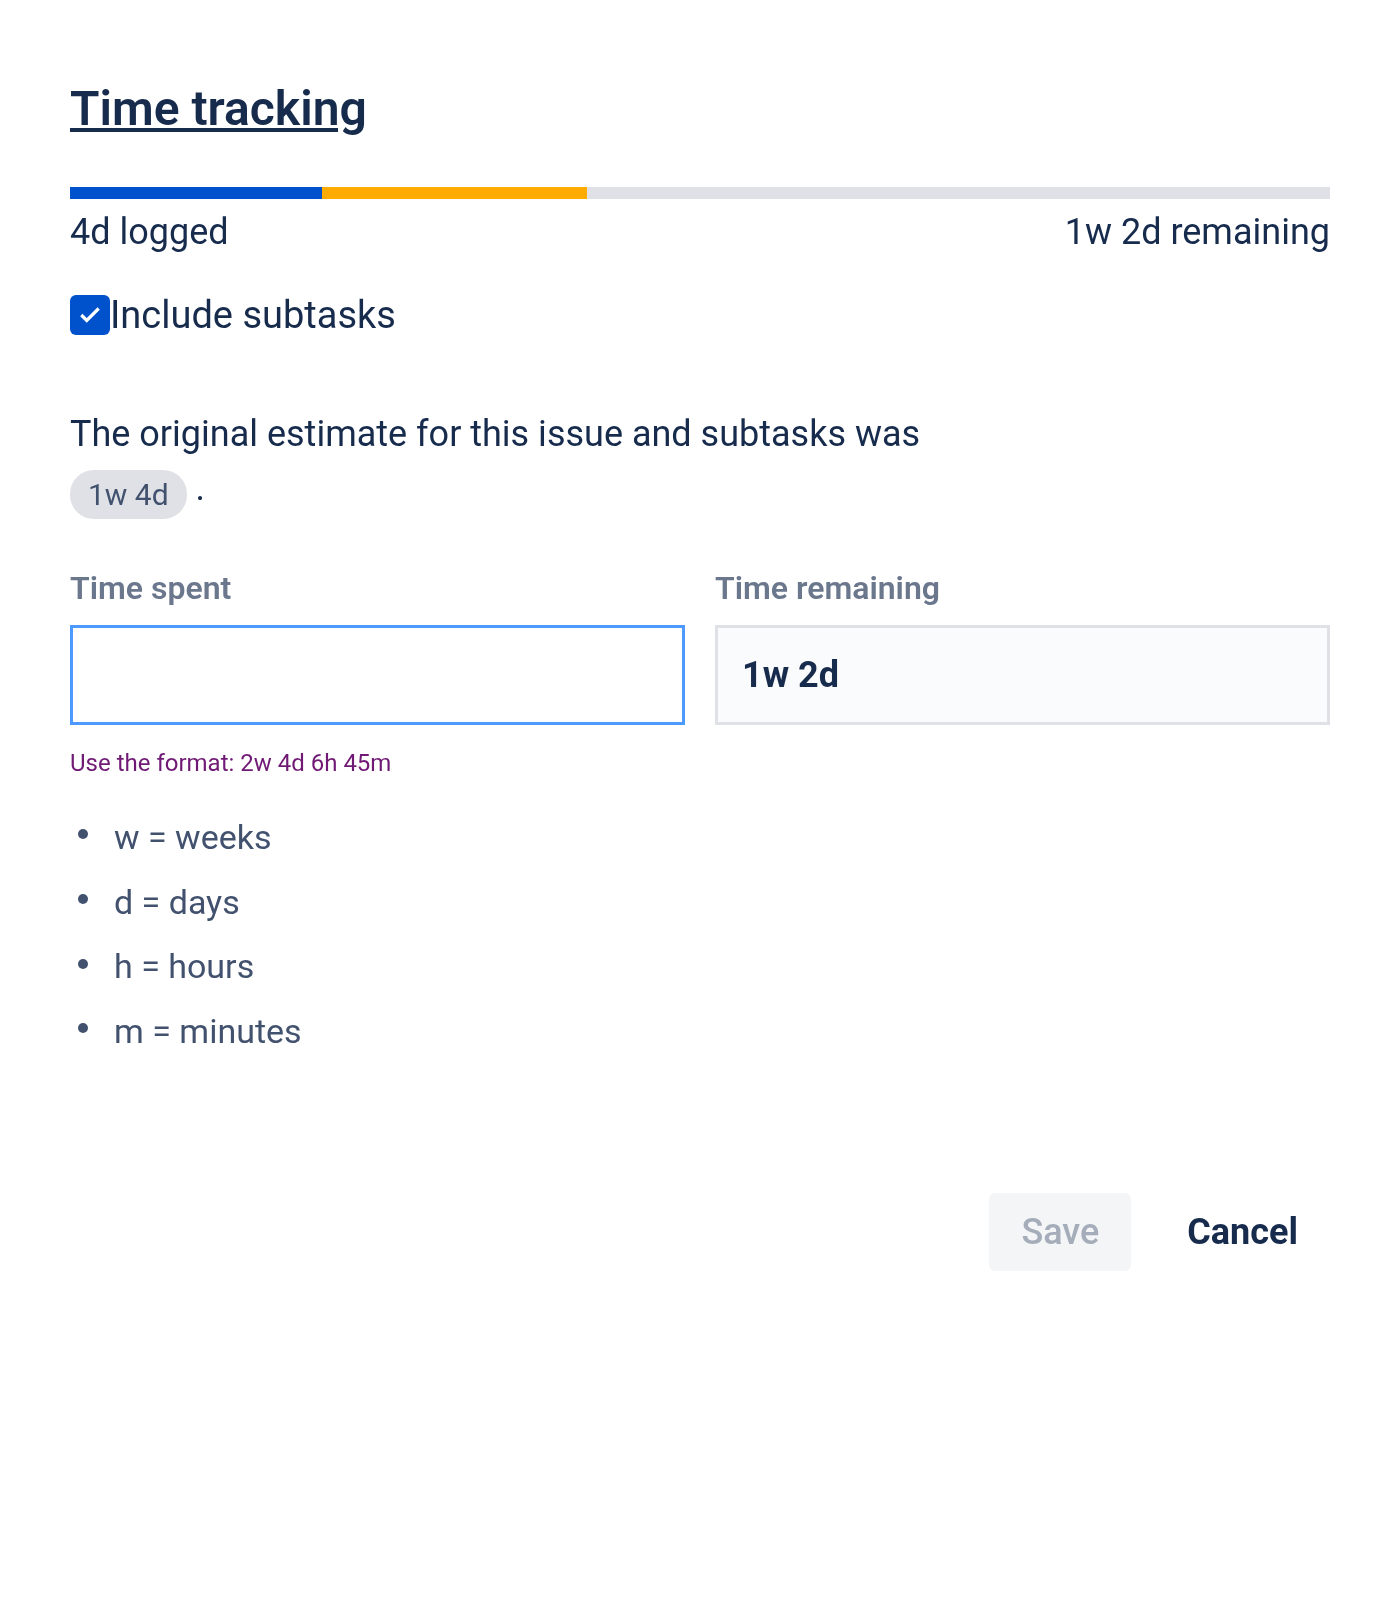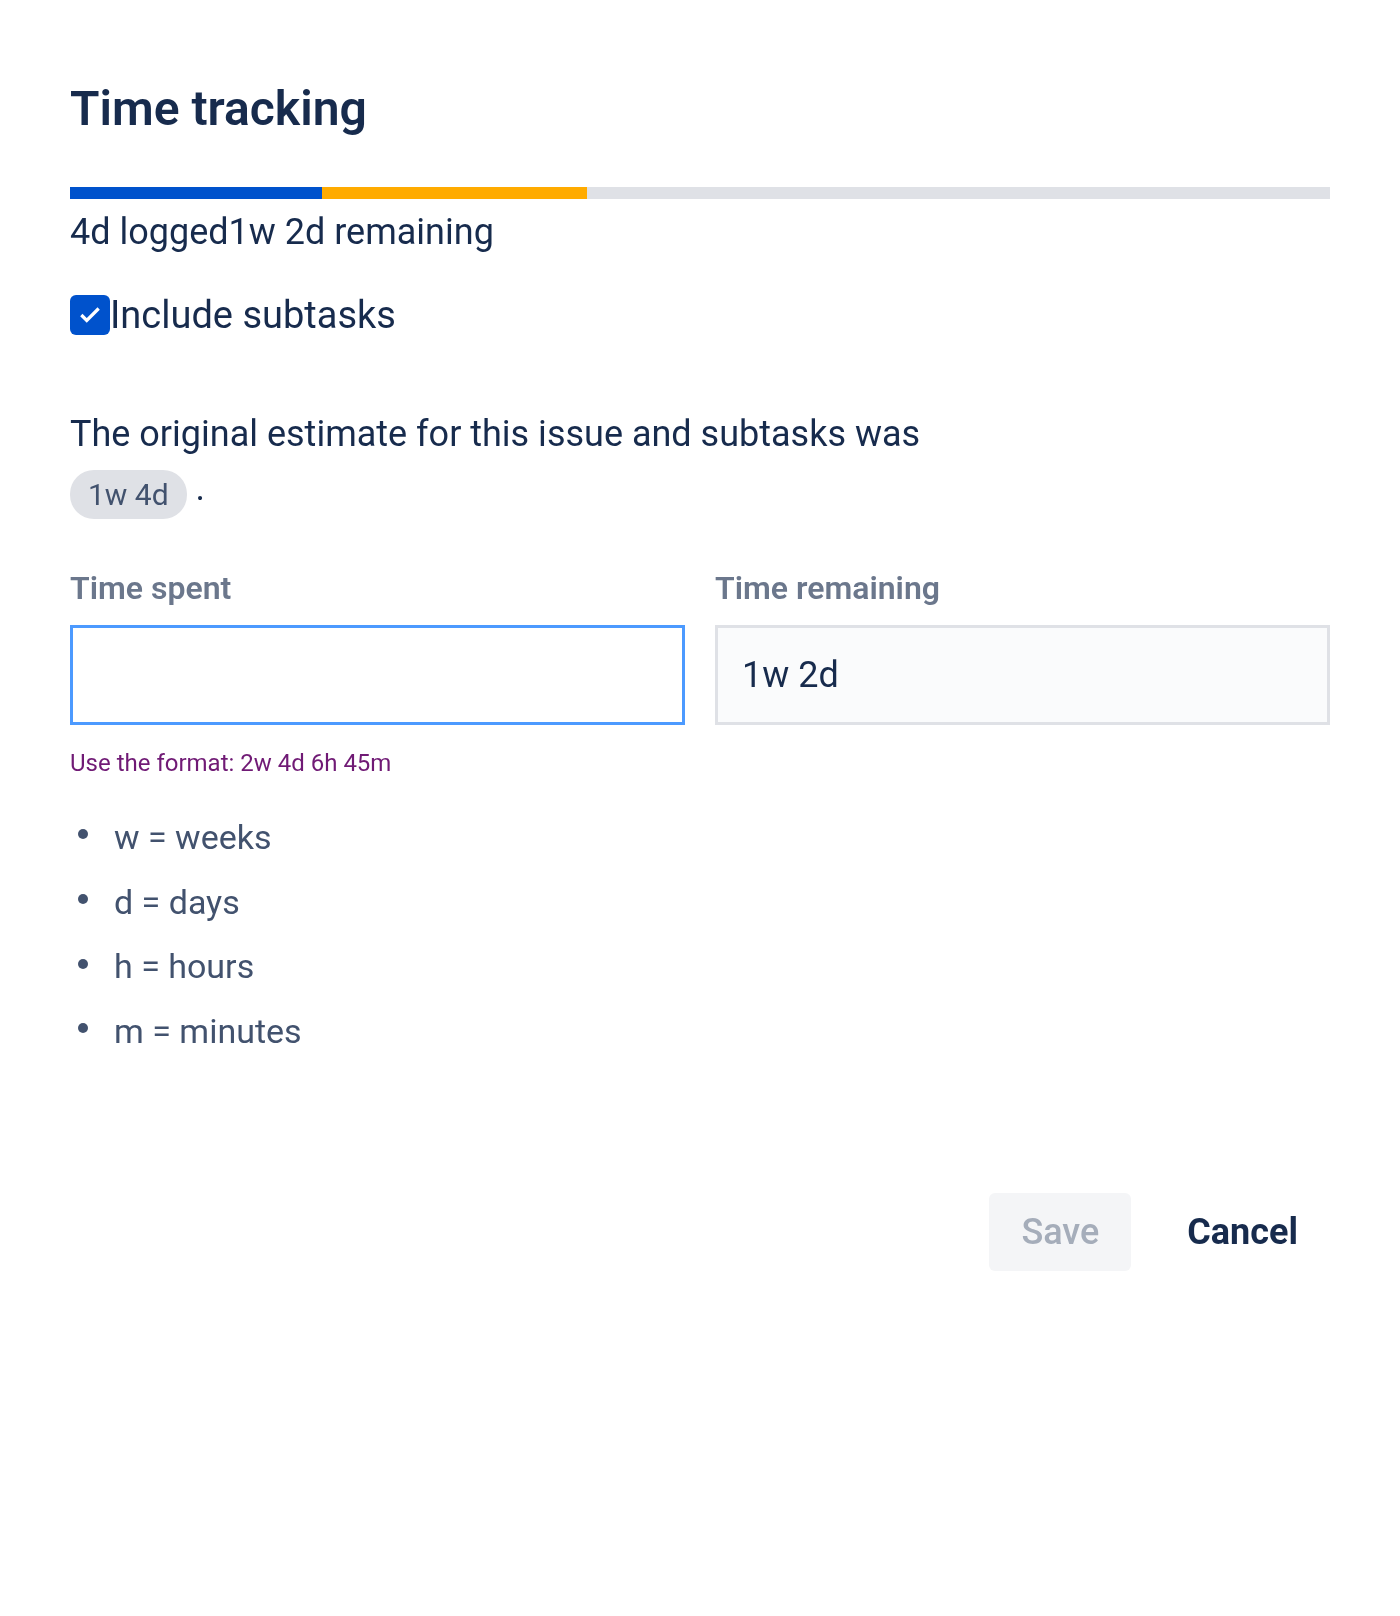--- a/index.html
+++ b/index.html
@@ -12,40 +12,41 @@
       background: #ffffff;
       padding: 80px 70px;
       width: 1400px;
       color: #172b4d;
     }
     .dialog-title {
       font-size: 48px;
       font-weight: 600;
       color: #172b4d;
       margin-bottom: 50px;
+      text-decoration: underline;
     }
     .progress-bar {
       width: 100%;
       height: 12px;
       background: #dfe1e6;
       display: flex;
       overflow: hidden;
       margin-bottom: 12px;
     }
     .progress-logged {
       background: #0052cc;
       height: 100%;
     }
     .progress-estimate {
       background: #ffab00;
       height: 100%;
     }
     .progress-labels {
       display: flex;
-      justify-content: flex-start;
+      justify-content: space-between;
       font-size: 36px;
       color: #172b4d;
       margin-bottom: 40px;
     }
     .checkbox-row {
       display: flex;
       align-items: center;
       margin-bottom: 70px;
     }
     .checkbox-box {
@@ -105,20 +106,21 @@
     .text-input {
       width: 100%;
       height: 100px;
       font-size: 36px;
       padding: 0 24px;
       border: 3px solid #dfe1e6;
       background: #fafbfc;
       color: #172b4d;
       font-family: inherit;
       outline: none;
+      font-weight: bold;
     }
     .text-input.focused {
       border: 3px solid #4c9aff;
       background: #ffffff;
     }
     .hint-text {
       font-size: 24px;
       color: #701a75;
       margin-top: 24px;
       margin-bottom: 28px;

